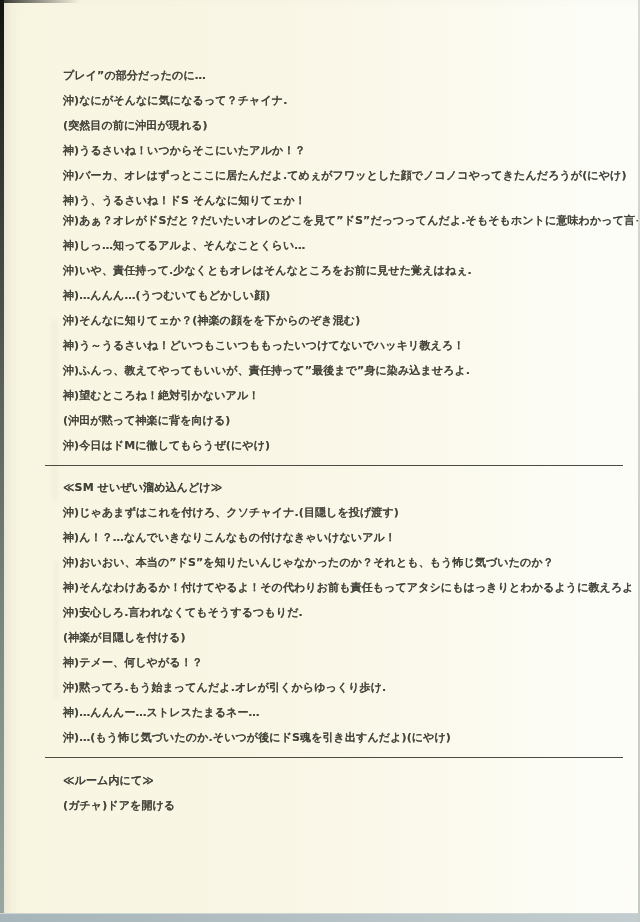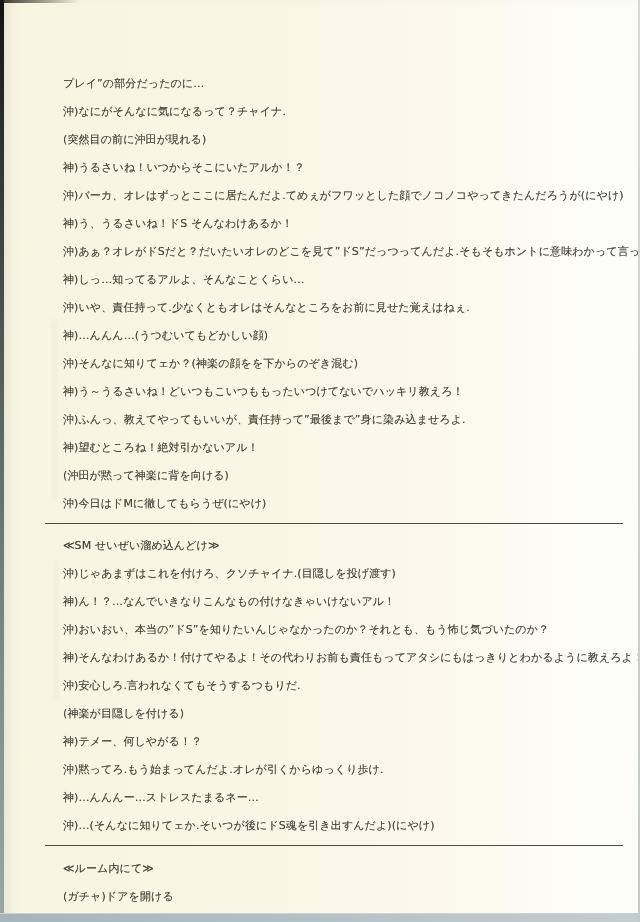--- a/index.html
+++ b/index.html
@@ -55,26 +55,27 @@
 
   .content {
     position: absolute;
     left: 0; top: 0;
     padding: 62px 0 0 63px;
     width: 577px;
   }
   .line {
     height: 12px;
     line-height: 12px;
-    margin: 16px 0 13px 0;
+    margin: 8px 0 13px 0;
     font-size: 11px;
     letter-spacing: 0.1px;
     color: #45453c;
     white-space: nowrap;
     text-shadow: 0 0 0.5px rgba(69,69,60,0.55);
+    font-weight: bold;
   }
   .line.tight { margin-bottom: 6px; }
   .heading { color: #41413a; }
   hr.divider {
     border: none;
     border-top: 1px solid #4c4c44;
     width: 578px;
     margin: 10px 0 16px -18px;
     height: 0;
   }
@@ -86,21 +87,21 @@
 <div class="paper">
   <div class="bleed b1"></div>
   <div class="bleed b2"></div>
 
   <div class="content">
     <p class="line">プレイ”の部分だったのに…</p>
     <p class="line">沖)なにがそんなに気になるって？チャイナ.</p>
     <p class="line">(突然目の前に沖田が現れる)</p>
     <p class="line">神)うるさいね！いつからそこにいたアルか！？</p>
     <p class="line">沖)バーカ、オレはずっとここに居たんだよ.てめぇがフワッとした顔でノコノコやってきたんだろうが(にやけ)</p>
-    <p class="line tight">神)う、うるさいね！ドS そんなわけあるか！</p>
+    <p class="line tight">神)う、うるさいね！ドS そんなに知りてェか！</p>
     <p class="line">沖)あぁ？オレがドSだと？だいたいオレのどこを見て”ドS”だっつってんだよ.そもそもホントに意味わかって言ってんのか？</p>
     <p class="line">神)しっ…知ってるアルよ、そんなことくらい…</p>
     <p class="line">沖)いや、責任持って.少なくともオレはそんなところをお前に見せた覚えはねぇ.</p>
     <p class="line">神)…んんん…(うつむいてもどかしい顔)</p>
     <p class="line">沖)そんなに知りてェか？(神楽の顔をを下からのぞき混む)</p>
     <p class="line">神)う～うるさいね！どいつもこいつももったいつけてないでハッキリ教えろ！</p>
     <p class="line">沖)ふんっ、教えてやってもいいが、責任持って”最後まで”身に染み込ませろよ.</p>
     <p class="line">神)望むところね！絶対引かないアル！</p>
     <p class="line">(沖田が黙って神楽に背を向ける)</p>
     <p class="line">沖)今日はドMに徹してもらうぜ(にやけ)</p>
@@ -110,21 +111,21 @@
     <p class="line heading">≪SM せいぜい溜め込んどけ≫</p>
     <p class="line">沖)じゃあまずはこれを付けろ、クソチャイナ.(目隠しを投げ渡す)</p>
     <p class="line">神)ん！？…なんでいきなりこんなもの付けなきゃいけないアル！</p>
     <p class="line">沖)おいおい、本当の”ドS”を知りたいんじゃなかったのか？それとも、もう怖じ気づいたのか？</p>
     <p class="line">神)そんなわけあるか！付けてやるよ！その代わりお前も責任もってアタシにもはっきりとわかるように教えろよ！</p>
     <p class="line">沖)安心しろ.言われなくてもそうするつもりだ.</p>
     <p class="line">(神楽が目隠しを付ける)</p>
     <p class="line">神)テメー、何しやがる！？</p>
     <p class="line">沖)黙ってろ.もう始まってんだよ.オレが引くからゆっくり歩け.</p>
     <p class="line">神)…んんんー…ストレスたまるネー…</p>
-    <p class="line">沖)…(そんなに知りてェか.そいつが後にドS魂を引き出すんだよ)(にやけ)</p>
+    <p class="line">沖)…(もう怖じ気づいたのか.そいつが後にドS魂を引き出すんだよ)(にやけ)</p>
 
     <hr class="divider second">
 
     <p class="line heading">≪ルーム内にて≫</p>
     <p class="line">(ガチャ)ドアを開ける</p>
   </div>
 
   <div class="edge-left"></div>
   <div class="edge-top"></div>
   <div class="edge-bottom"></div>

